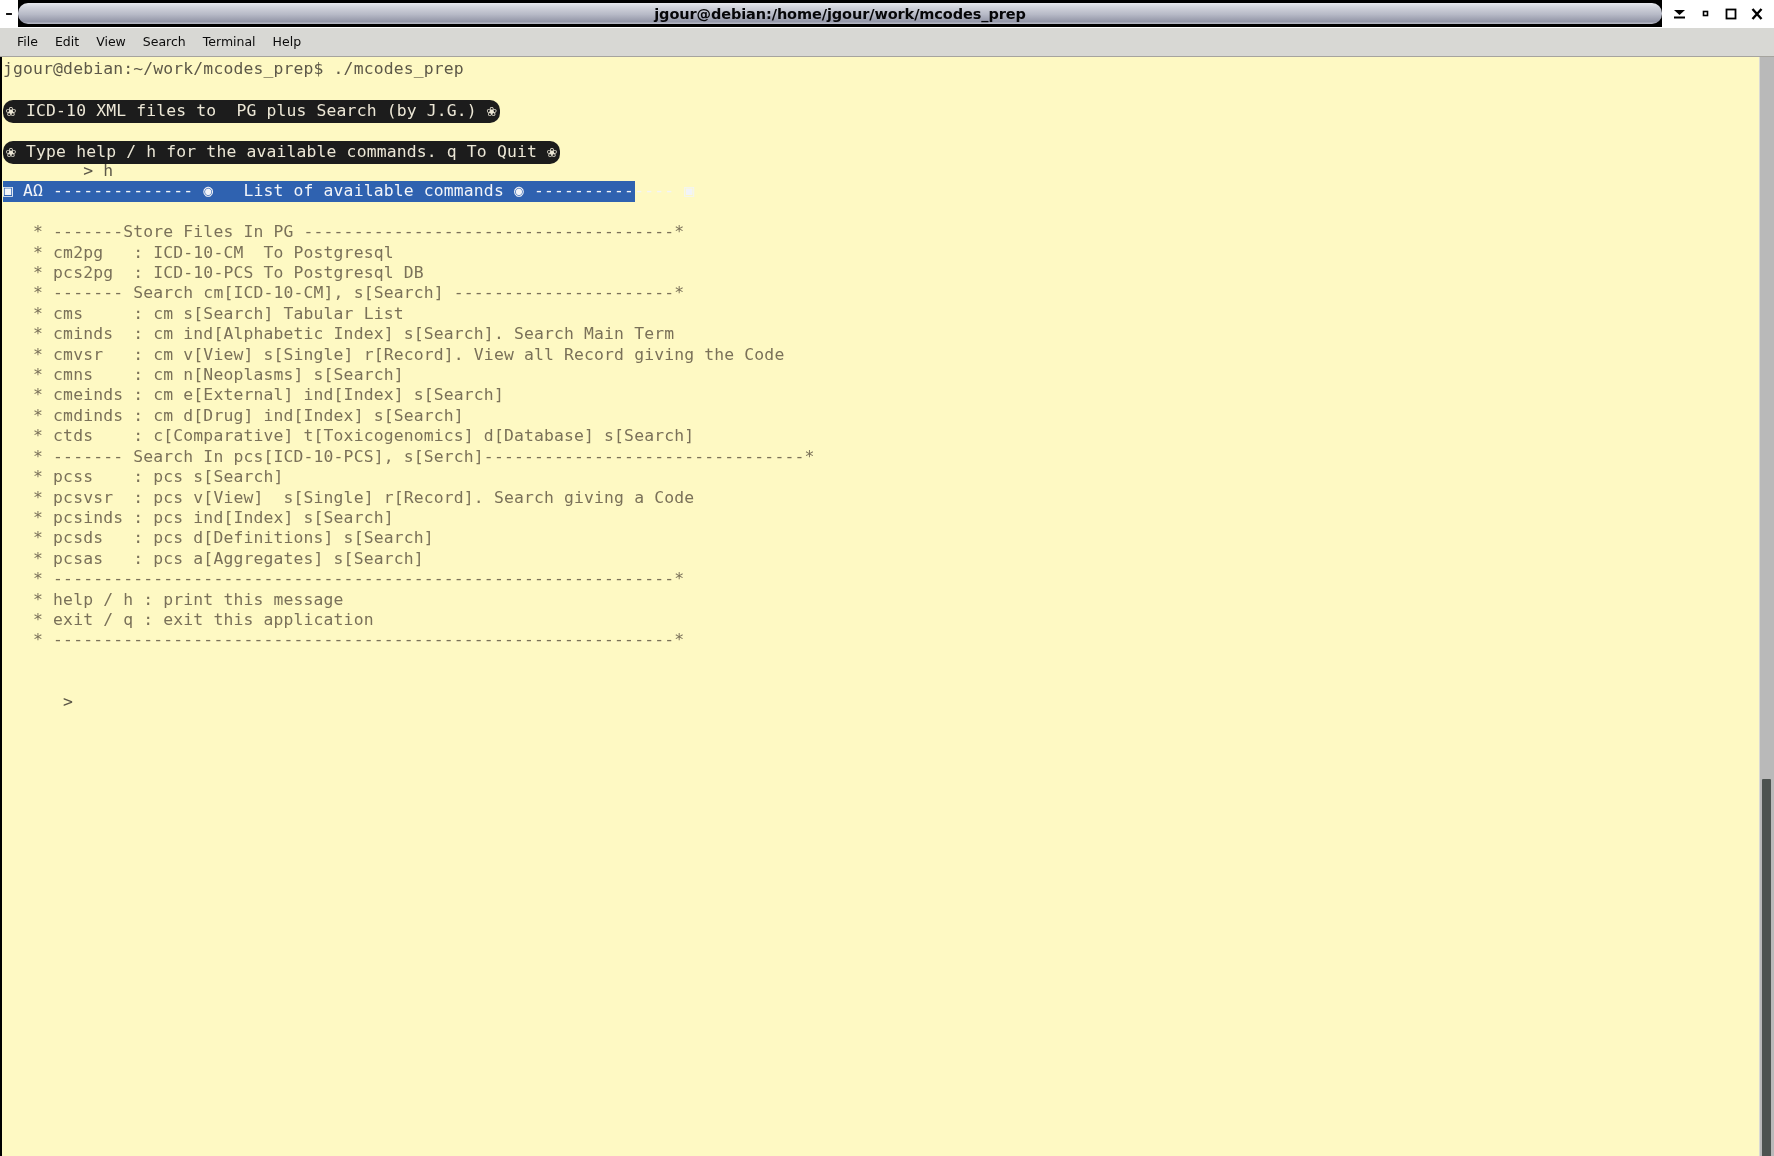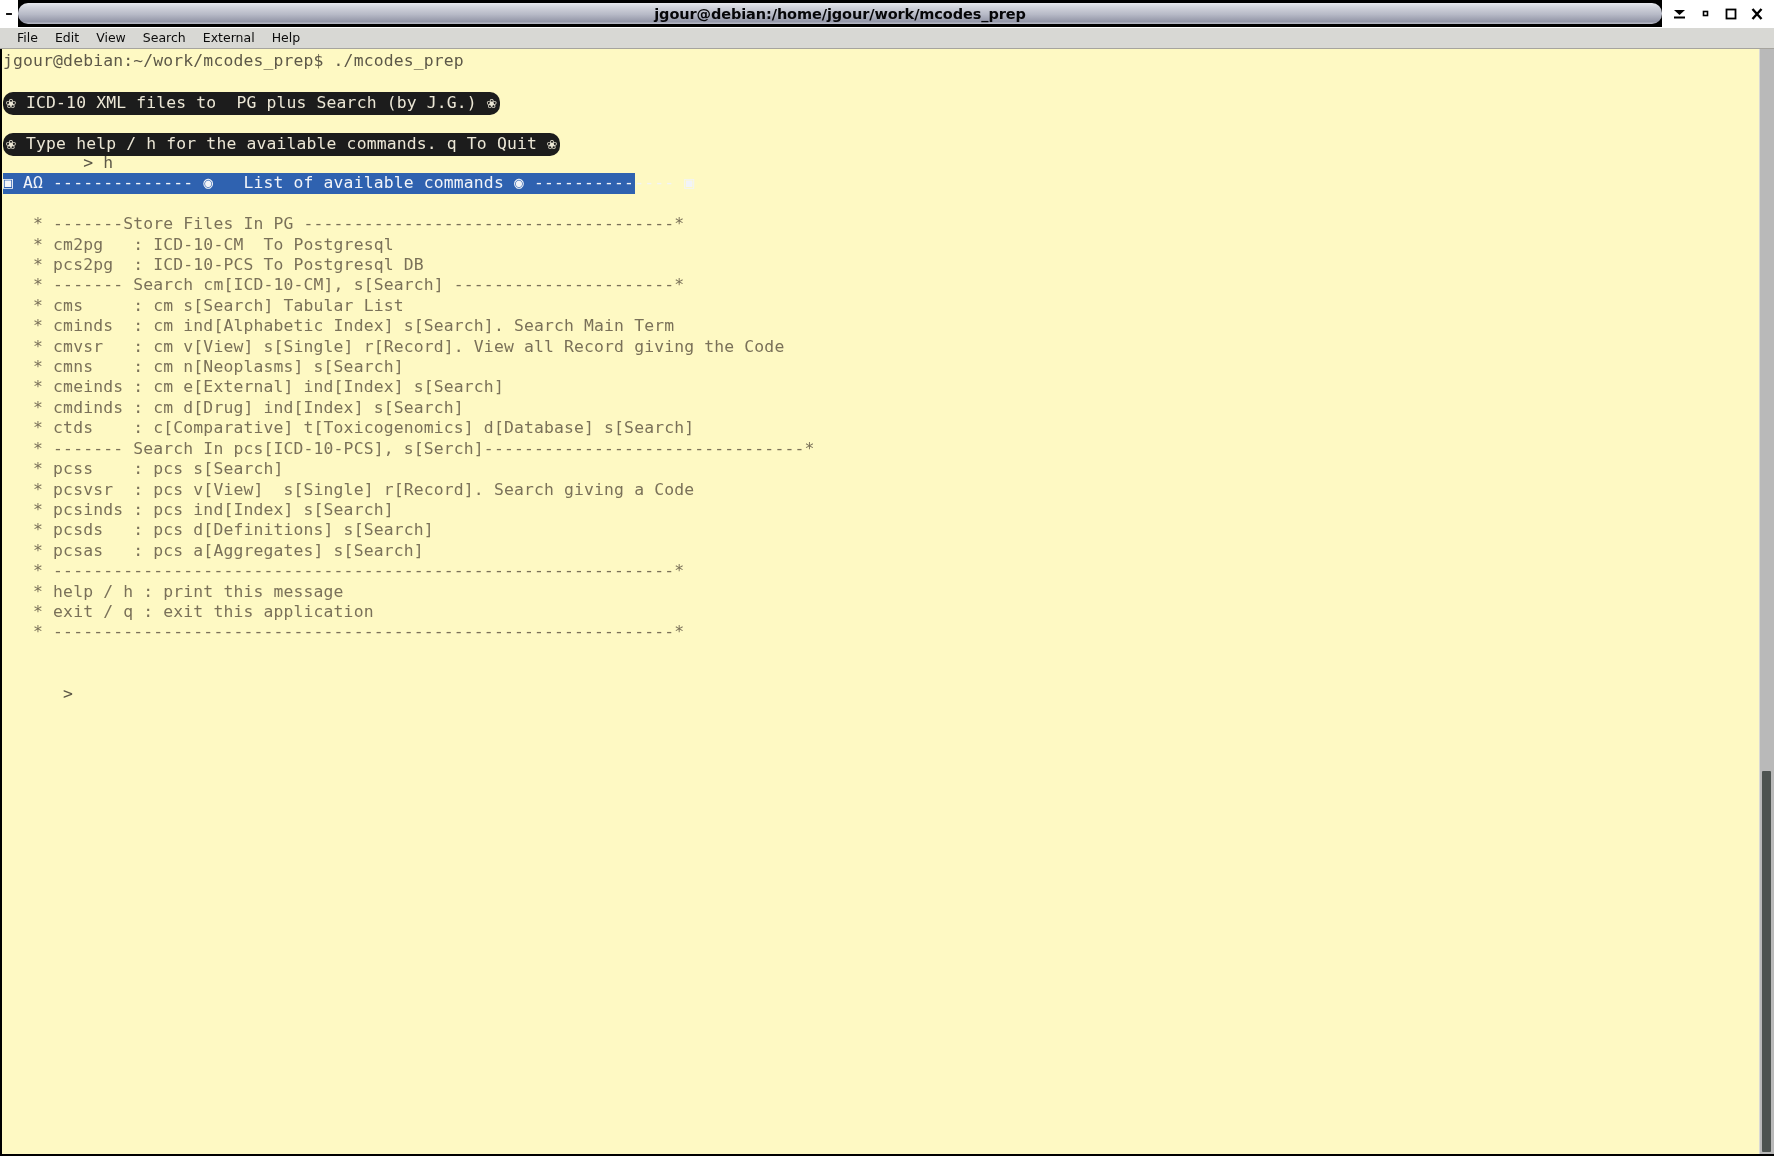--- a/index.html
+++ b/index.html
@@ -86,21 +86,21 @@
     justify-content: center;
     color: #000;
     font-family: "DejaVu Sans", sans-serif;
     line-height: 1;
     background: #ffffff;
   }
   .tb-btn svg { display:block; }
 
   
   .menubar {
-    height: 22px;
+    height: 30px;
     background: #d8d8d4;
     border-top: 1px solid #ffffff;
     border-bottom: 1px solid #a6a49e;
     display: flex;
     align-items: center;
     padding-left: 9px;
     box-sizing: border-box;
   }
   .menu-item {
     font-family: "DejaVu Sans", sans-serif;
@@ -224,21 +224,21 @@
         </svg>
       </div>
     </div>
   </div>
 
   <div class="menubar">
     <div class="menu-item">File</div>
     <div class="menu-item">Edit</div>
     <div class="menu-item">View</div>
     <div class="menu-item">Search</div>
-    <div class="menu-item">External</div>
+    <div class="menu-item">Terminal</div>
     <div class="menu-item">Help</div>
   </div>
 
   <div class="term-wrap">
 
     <div class="term">
 
       <div class="line cmd">jgour@debian:~/work/mcodes_prep$ ./mcodes_prep</div>
 
       <div class="line blank">&nbsp;</div>

